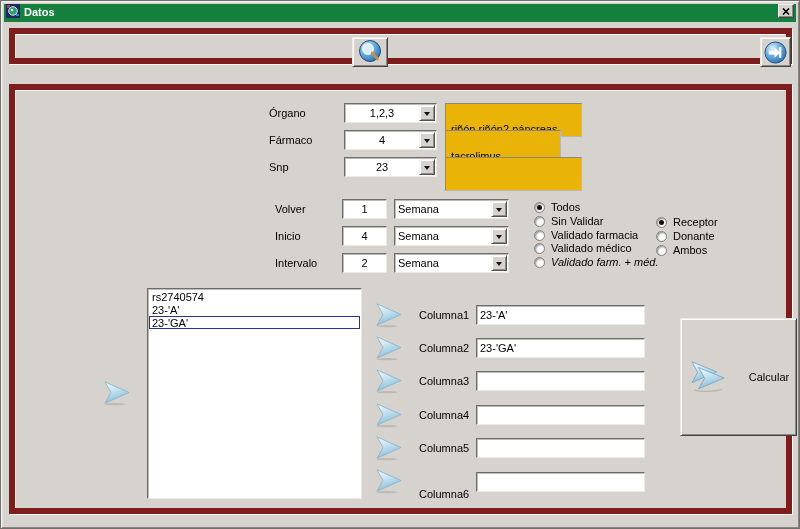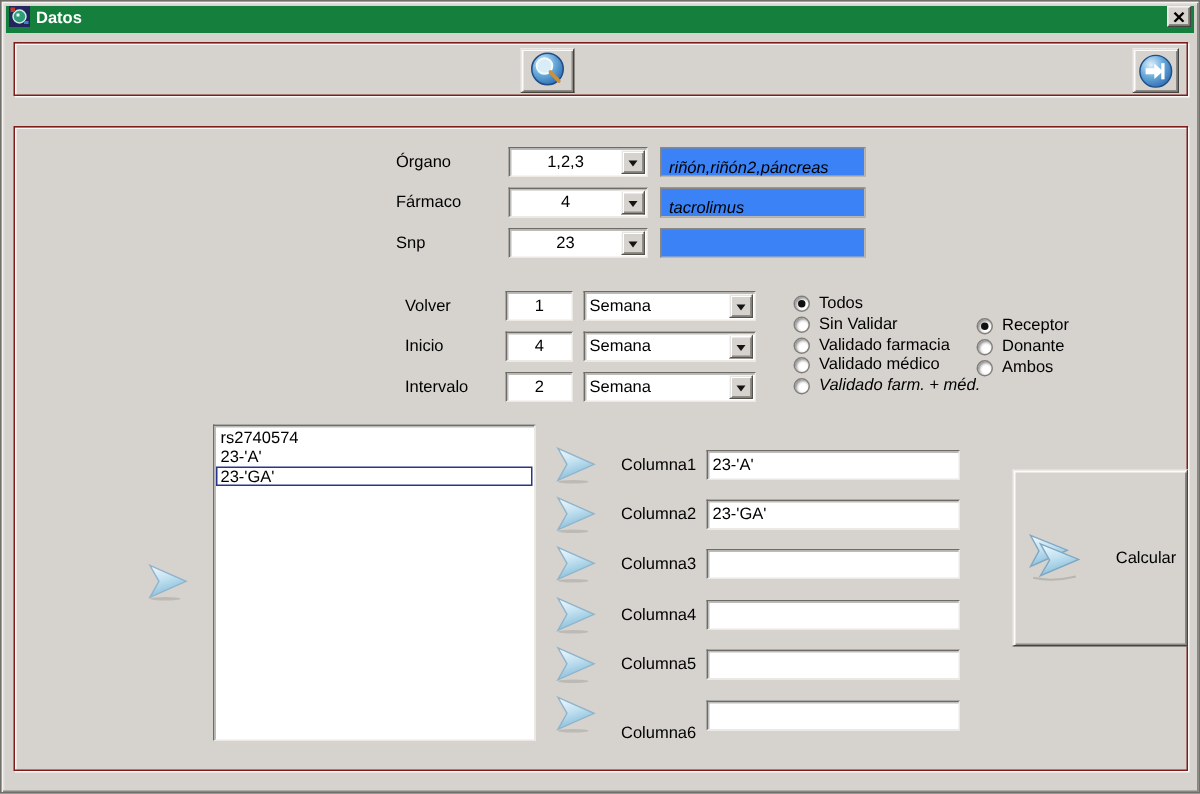--- a/index.html
+++ b/index.html
@@ -11,21 +11,21 @@
          box-shadow: inset 1px 1px 0 #f4f3f1, inset -1px -1px 0 #8a8781, inset 2px 2px 0 #e2e0dc; }
 
   .titlebar { position:absolute; left:3px; top:3px; right:3px; height:18px;
               background:#15803d; display:flex; align-items:flex-end; padding:4px 2px; }
   .title-text { color:#fff; font-weight:bold; margin-left:4px; flex:1; white-space:nowrap; }
   .close-btn { width:16px; height:14px; background:#d6d3ce; flex:none;
                border:1px solid; border-color:#f3f2f0 #45433f #45433f #f3f2f0;
                box-shadow: inset -1px -1px 0 #8b8883;
                display:flex; align-items:center; justify-content:center; }
 
-  .panel { position:absolute; border:1px solid #7f1d1d;
+  .panel { position:absolute; border:6px solid #7f1d1d;
            box-shadow: inset 1px 1px 0 #faf9f8, 1px 1px 0 #faf9f8; }
 
   .btn { position:absolute; background:#d6d3ce;
          border:1px solid; border-color:#eceae7 #45433f #45433f #eceae7;
          box-shadow: inset 1px 1px 0 #fcfbfa, inset -1px -1px 0 #8b8883;
          display:flex; align-items:center; justify-content:center; cursor:default; }
 
   .label { position:absolute; height:20px; line-height:20px; white-space:nowrap; }
 
   .sunken { background:#fff; border:1px solid; border-color:#6f6c67 #ece9e5 #ece9e5 #6f6c67;
@@ -39,23 +39,23 @@
   .combo-text { position:absolute; left:3px; right:18px; top:1px; bottom:1px;
                 line-height:16px; white-space:nowrap; overflow:hidden; }
   .combo.center .combo-text { text-align:center; left:1px; }
   .drop { position:absolute; right:1px; top:1px; width:16px; height:16px; background:#d6d3ce;
           border:1px solid; border-color:#f6f5f3 #55534e #55534e #f6f5f3;
           box-shadow: inset 1px 1px 0 #fff, inset -1px -1px 0 #908d87;
           display:flex; align-items:center; justify-content:center; }
   .tri { width:0; height:0; border-left:3.5px solid transparent; border-right:3.5px solid transparent;
          border-top:4px solid #141414; margin-top:1px; }
 
-  .readonly { position:absolute; height:20px; line-height:18px; padding:4px 5px;
-              background:#3b82f6; border:1px solid; border-color:#8b8883 #bab7b2 #bab7b2 #8b8883;
-              white-space:nowrap; overflow:hidden;font-style:italic; }
+  .readonly { position:absolute; height:20px; line-height:18px; padding:16px 5px;
+              background:#eab308; border:1px solid; border-color:#8b8883 #bab7b2 #bab7b2 #8b8883;
+              white-space:nowrap; overflow:hidden; }
 
   .radio-row { position:absolute; display:flex; align-items:flex-end; height:13px; }
   .radio { width:11px; height:11px; border-radius:50%; background:#fff; flex:none;
            border:1px solid #827f7a; box-shadow: inset 1px 1px 2px rgba(0,0,0,0.45);
            margin-right:6px; position:relative; }
   .radio.on::after { content:""; position:absolute; left:2px; top:2px; width:5px; height:5px;
                      border-radius:50%; background:#101010; }
 
   .listbox { position:absolute; padding:1px; overflow:hidden; }
   .list-item { height:13px; line-height:12px; padding:0 2px; border:1px solid transparent; white-space:nowrap; }
@@ -129,21 +129,21 @@
     </div>
     <div class="readonly" style="left:430px; top:13px; width:137px;">riñón,riñón2,páncreas</div>
 
     <div class="label" style="left:254px; top:40px;">Fármaco</div>
     <div class="combo sunken center" style="left:329px; top:40px; width:93px;">
       <div class="combo-text">4</div>
       <div class="drop">
           <div class="tri"></div>
         </div>
     </div>
-    <div class="readonly" style="left:430px; top:40px; width:137px;">tacrolimus</div>
+    <div class="readonly" style="left:430px; top:40px; width:116px;">tacrolimus</div>
 
     <div class="label" style="left:254px; top:67px;">Snp</div>
     <div class="combo sunken center" style="left:329px; top:67px; width:93px;">
       <div class="combo-text">23</div>
       <div class="drop">
           <div class="tri"></div>
         </div>
     </div>
     <div class="readonly" style="left:430px; top:67px; width:137px;"></div>
 

